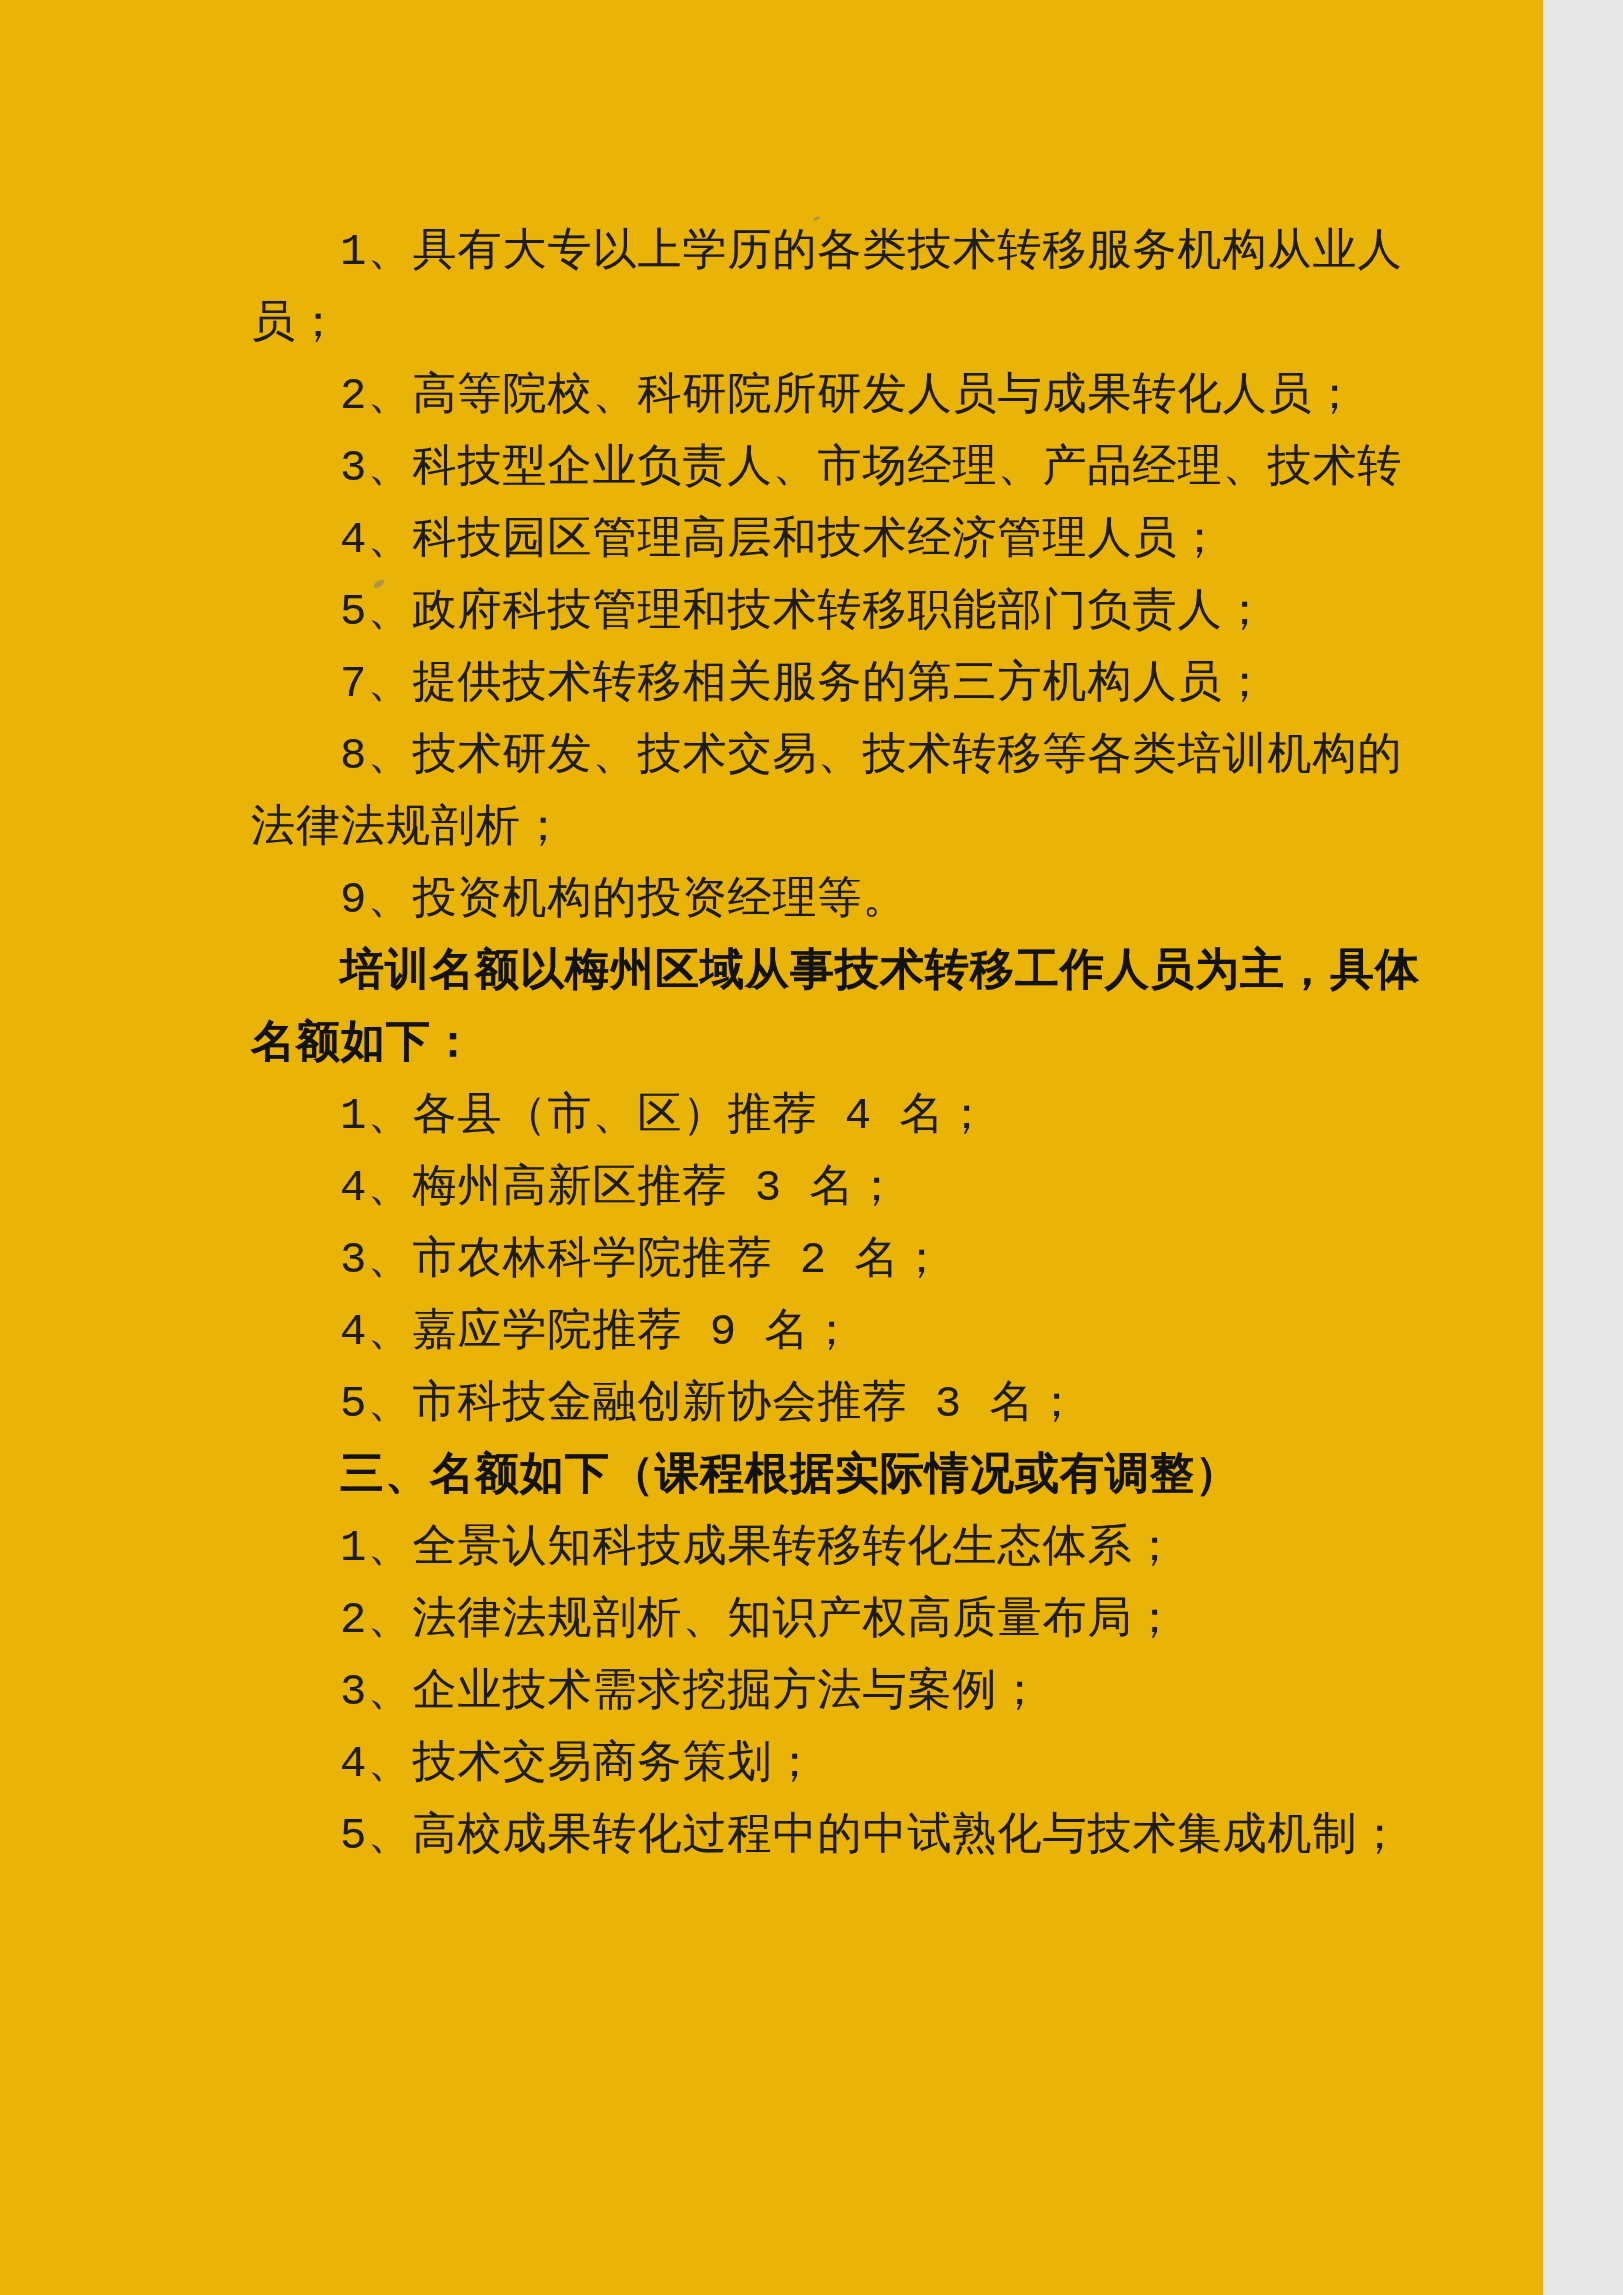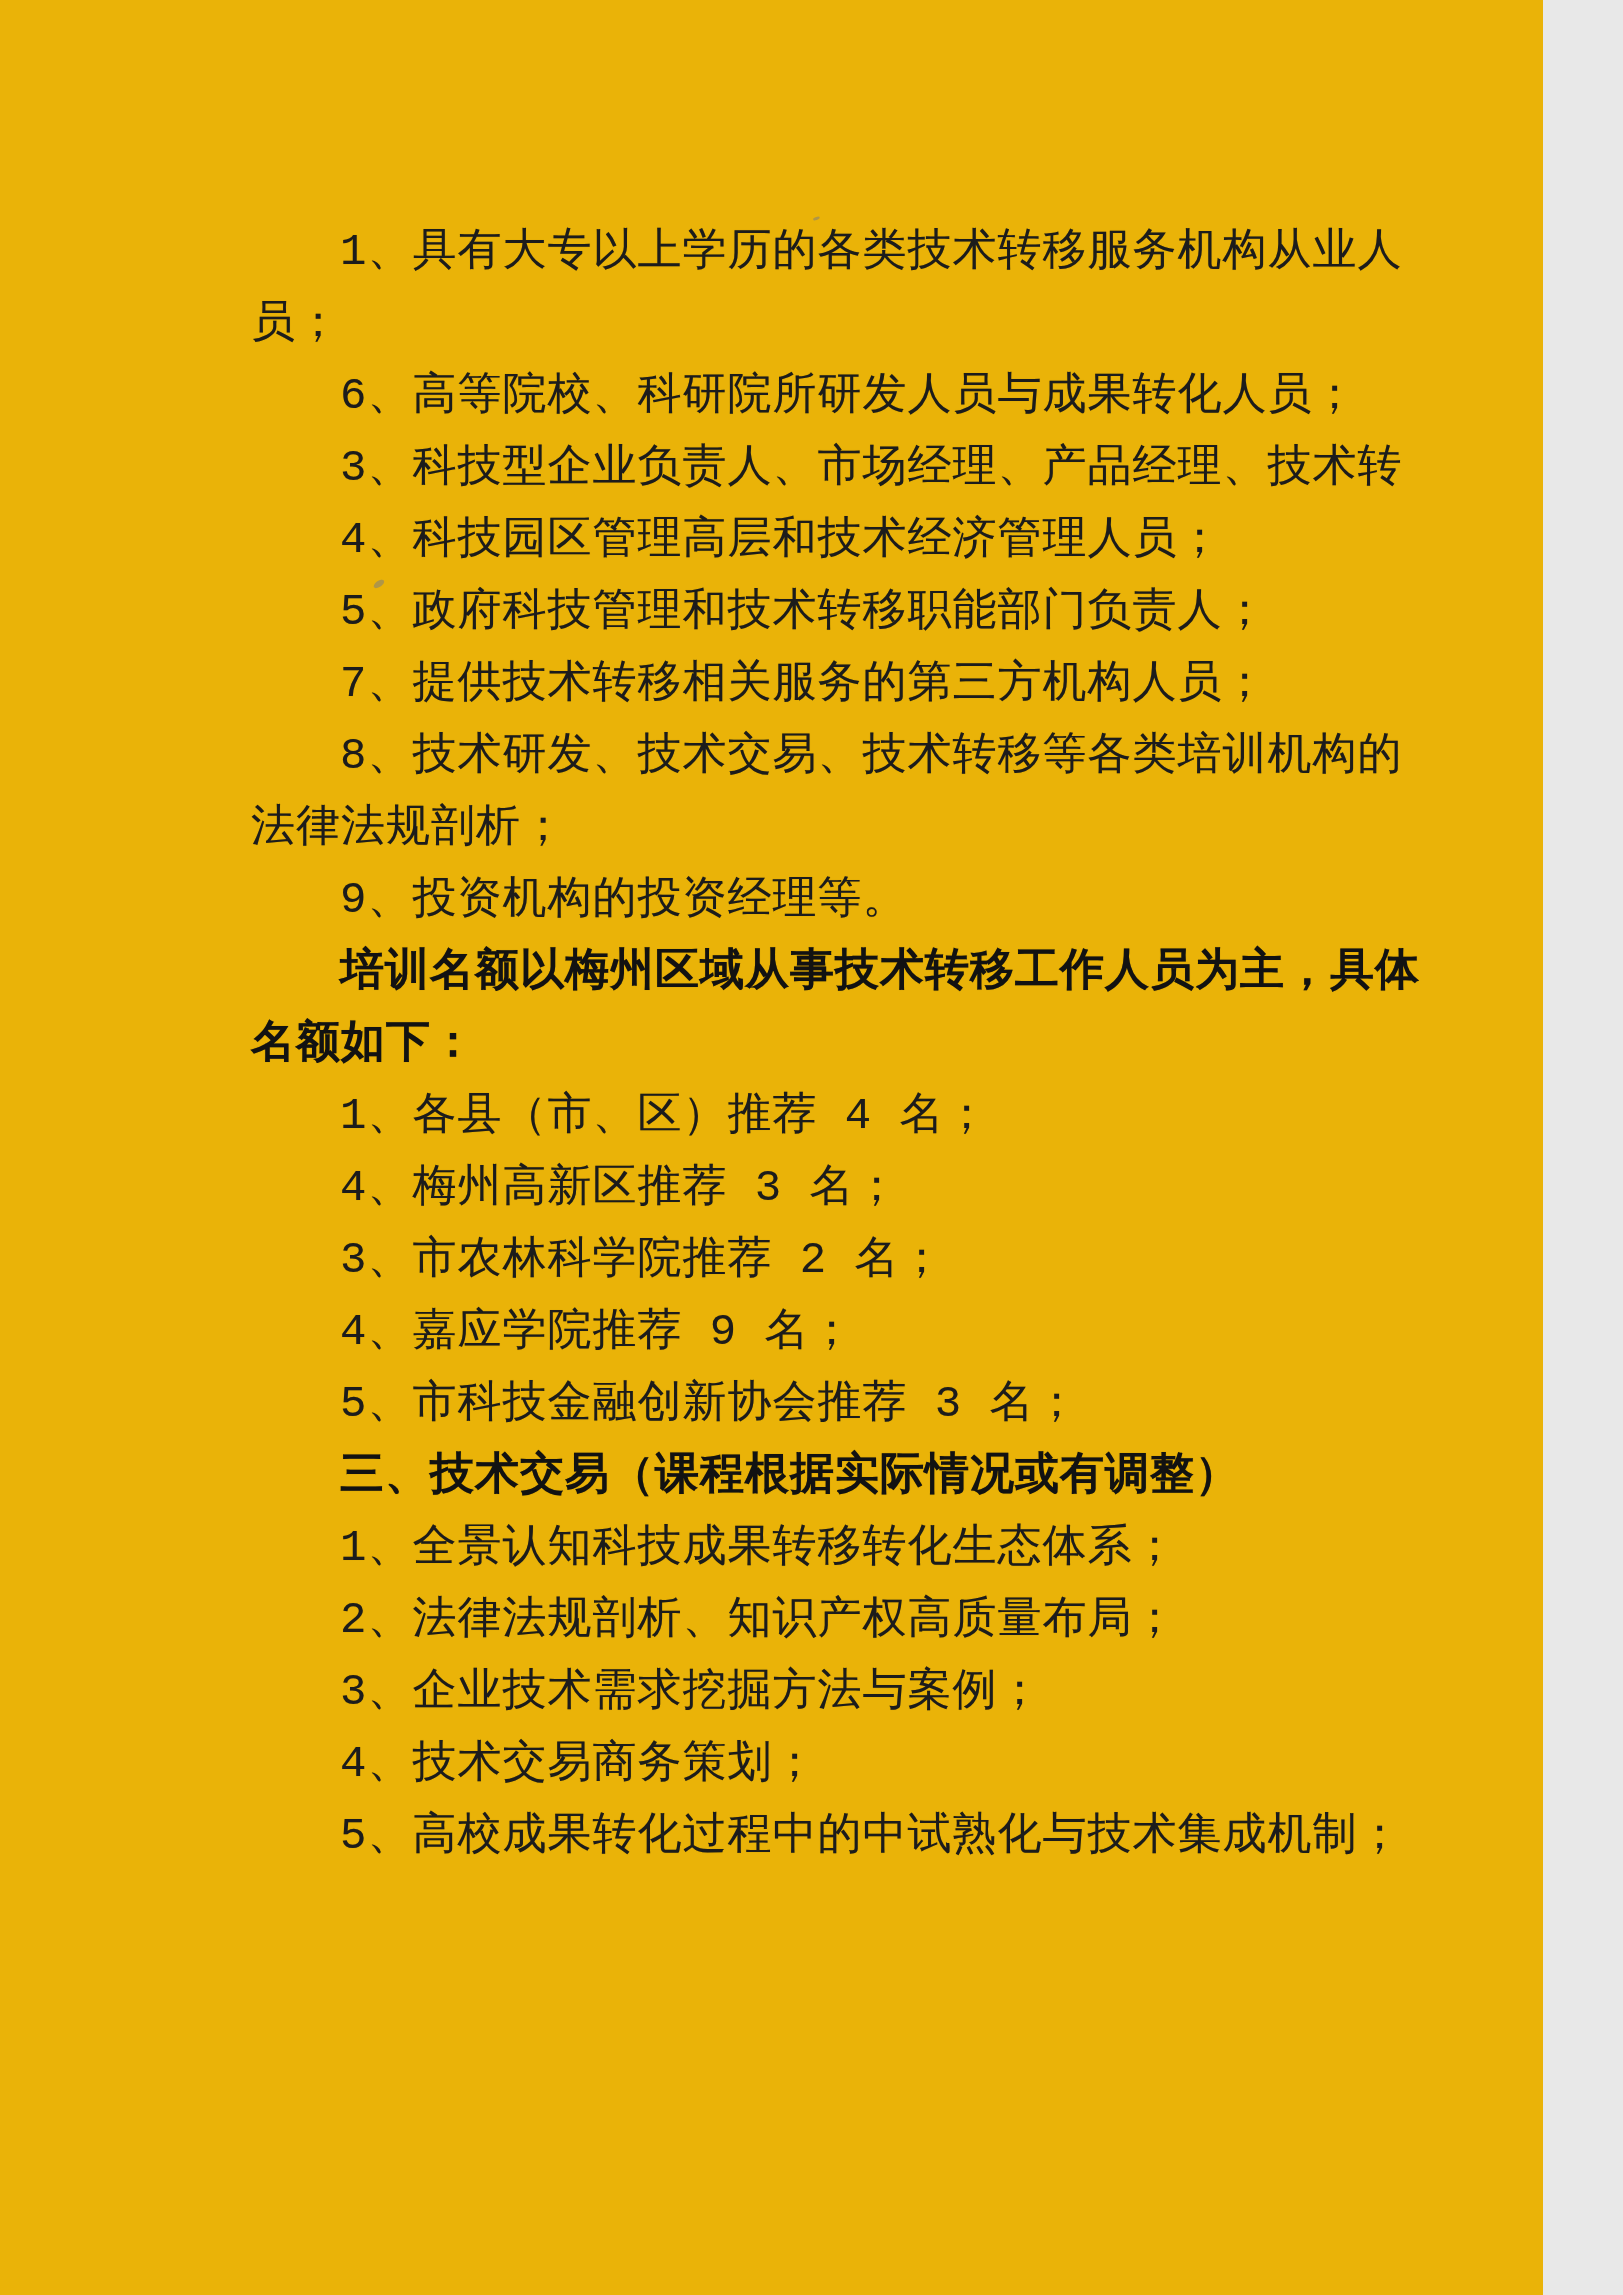--- a/index.html
+++ b/index.html
@@ -42,36 +42,36 @@
     opacity: 0.55;
   }
 </style>
 </head>
 <body>
 
 <div class="page">
   <div class="text-block">
       <div class="line indent">1、具有大专以上学历的各类技术转移服务机构从业人</div>
       <div class="line">员；</div>
-      <div class="line indent">6、高等院校、科研院所研发人员与成果转化人员；</div>
+      <div class="line indent">2、高等院校、科研院所研发人员与成果转化人员；</div>
       <div class="line indent">3、科技型企业负责人、市场经理、产品经理、技术转</div>
       <div class="line indent">4、科技园区管理高层和技术经济管理人员；</div>
       <div class="line indent">5、政府科技管理和技术转移职能部门负责人；</div>
       <div class="line indent">7、提供技术转移相关服务的第三方机构人员；</div>
       <div class="line indent">8、技术研发、技术交易、技术转移等各类培训机构的</div>
       <div class="line">法律法规剖析；</div>
       <div class="line indent">9、投资机构的投资经理等。</div>
       <div class="line indent bold">培训名额以梅州区域从事技术转移工作人员为主，具体</div>
       <div class="line bold">名额如下：</div>
       <div class="line indent">1、各县（市、区）推荐 4 名；</div>
       <div class="line indent">4、梅州高新区推荐 3 名；</div>
       <div class="line indent">3、市农林科学院推荐 2 名；</div>
       <div class="line indent">4、嘉应学院推荐 9 名；</div>
       <div class="line indent">5、市科技金融创新协会推荐 3 名；</div>
-      <div class="line indent bold">三、技术交易（课程根据实际情况或有调整）</div>
+      <div class="line indent bold">三、名额如下（课程根据实际情况或有调整）</div>
       <div class="line indent">1、全景认知科技成果转移转化生态体系；</div>
       <div class="line indent">2、法律法规剖析、知识产权高质量布局；</div>
       <div class="line indent">3、企业技术需求挖掘方法与案例；</div>
       <div class="line indent">4、技术交易商务策划；</div>
       <div class="line indent">5、高校成果转化过程中的中试熟化与技术集成机制；</div>
     </div>
 
 <div class="speck" style="left: 373px; top: 581px; width: 11.6px; height: 6.1px; transform: rotate(-35deg); background: rgb(125, 125, 125);"></div>
     <div class="speck" style="left: 813px; top: 217px; width: 6.8px; height: 3.4px; transform: rotate(-20deg); background: rgb(125, 125, 125);"></div>
   </div>

